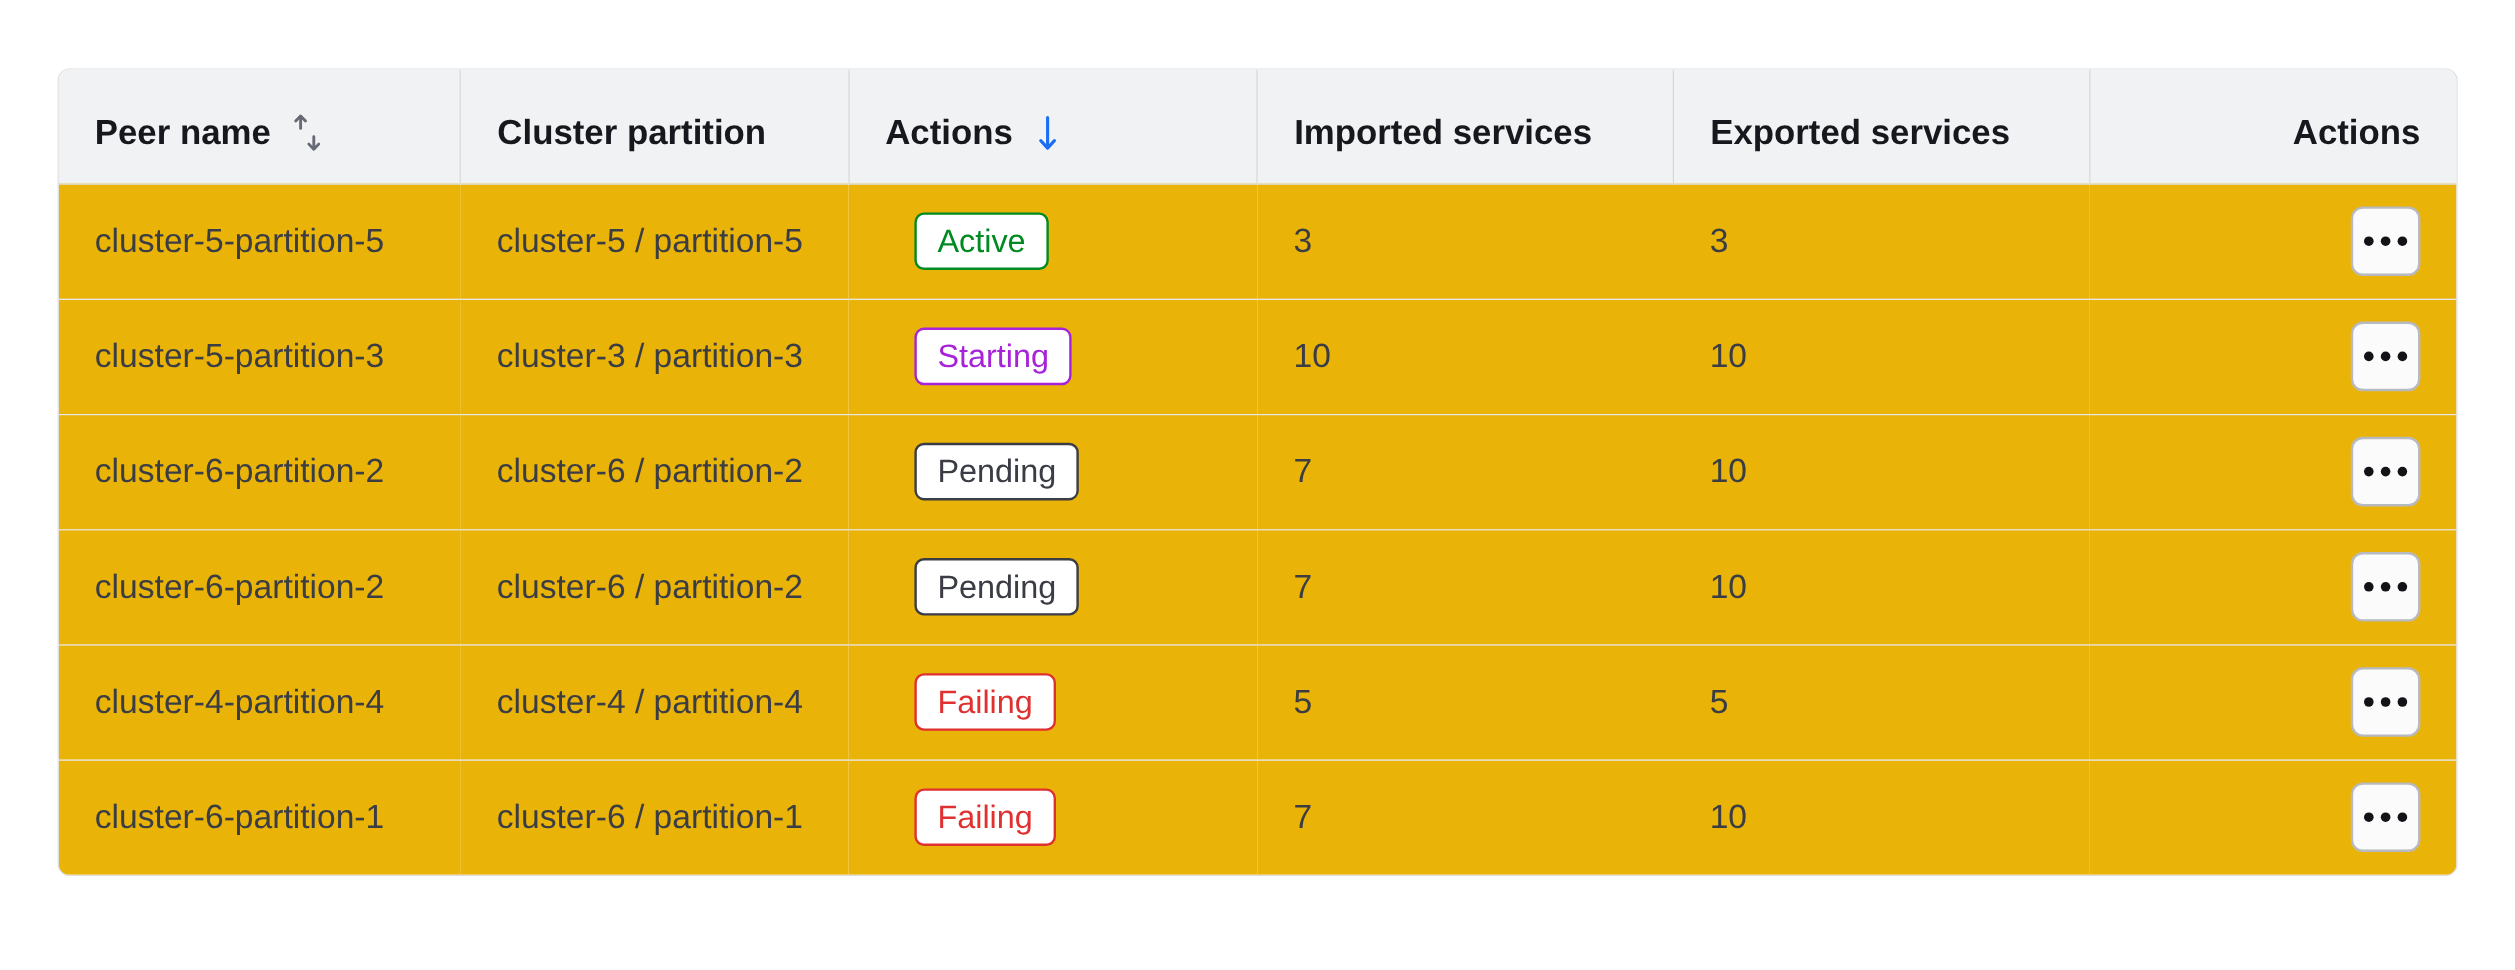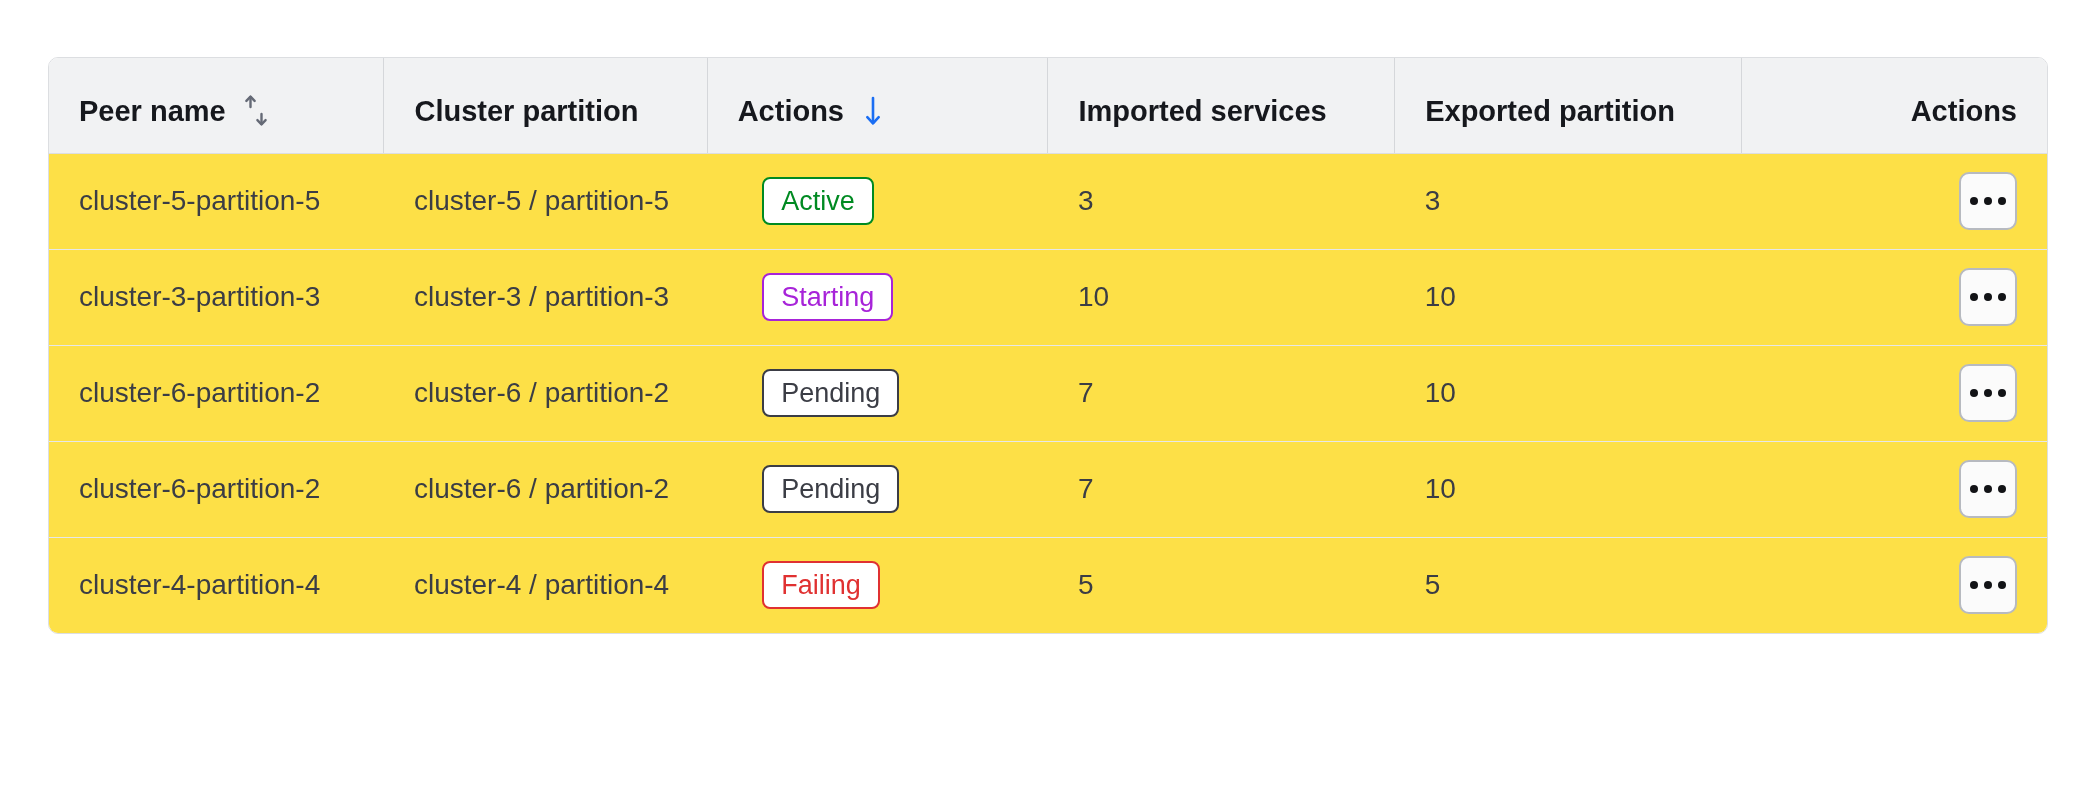--- a/index.html
+++ b/index.html
@@ -78,21 +78,21 @@
   .col-exported  { width: 295px; }
   .col-actions   { width: 260px; }
 
   
   .sort-icon { display: inline-flex; align-items: center; }
   .sort-icon svg { display: block; }
 
   
   tbody tr {
     height: 96px;
-    background: #fde047;
+    background: #eab308;
   }
   tbody tr + tr td {
     border-top: 1px solid #e6e7e9;
   }
   tbody td {
     padding: 0 0 0 30px;
     font-size: 28px;
     color: #3b3d45;
     vertical-align: middle;
     box-sizing: border-box;
@@ -183,21 +183,21 @@
           </th>
 
           <th class="col-imported">
             <span class="th-inner">
               <span>Imported services</span>
             </span>
           </th>
 
           <th class="col-exported">
             <span class="th-inner">
-              <span>Exported partition</span>
+              <span>Exported services</span>
             </span>
           </th>
 
           <th class="col-actions">
             <span class="th-inner">
               <span>Actions</span>
             </span>
           </th>
 
         </tr>
@@ -216,21 +216,21 @@
           <td class="cell-actions">
             <button class="actions-btn">
               <span class="dot"></span>
               <span class="dot"></span>
               <span class="dot"></span>
             </button>
           </td>
         </tr>
 
         <tr>
-          <td>cluster-3-partition-3</td>
+          <td>cluster-5-partition-3</td>
           <td>cluster-3 / partition-3</td>
           <td>
             <span class="badge" style="color:#a723d9">Starting</span>
           </td>
           <td class="cell-num">10</td>
           <td class="cell-num">10</td>
           <td class="cell-actions">
             <button class="actions-btn">
               <span class="dot"></span>
               <span class="dot"></span>
@@ -283,18 +283,34 @@
           <td class="cell-num">5</td>
           <td class="cell-actions">
             <button class="actions-btn">
               <span class="dot"></span>
               <span class="dot"></span>
               <span class="dot"></span>
             </button>
           </td>
         </tr>
 
+        <tr>
+          <td>cluster-6-partition-1</td>
+          <td>cluster-6 / partition-1</td>
+          <td>
+            <span class="badge" style="color:#e03131">Failing</span>
+          </td>
+          <td class="cell-num">7</td>
+          <td class="cell-num">10</td>
+          <td class="cell-actions">
+            <button class="actions-btn">
+              <span class="dot"></span>
+              <span class="dot"></span>
+              <span class="dot"></span>
+            </button>
+          </td>
+        </tr>
 
       </tbody>
     </table>
   </div>
 
 </div>
 
 </body></html>

